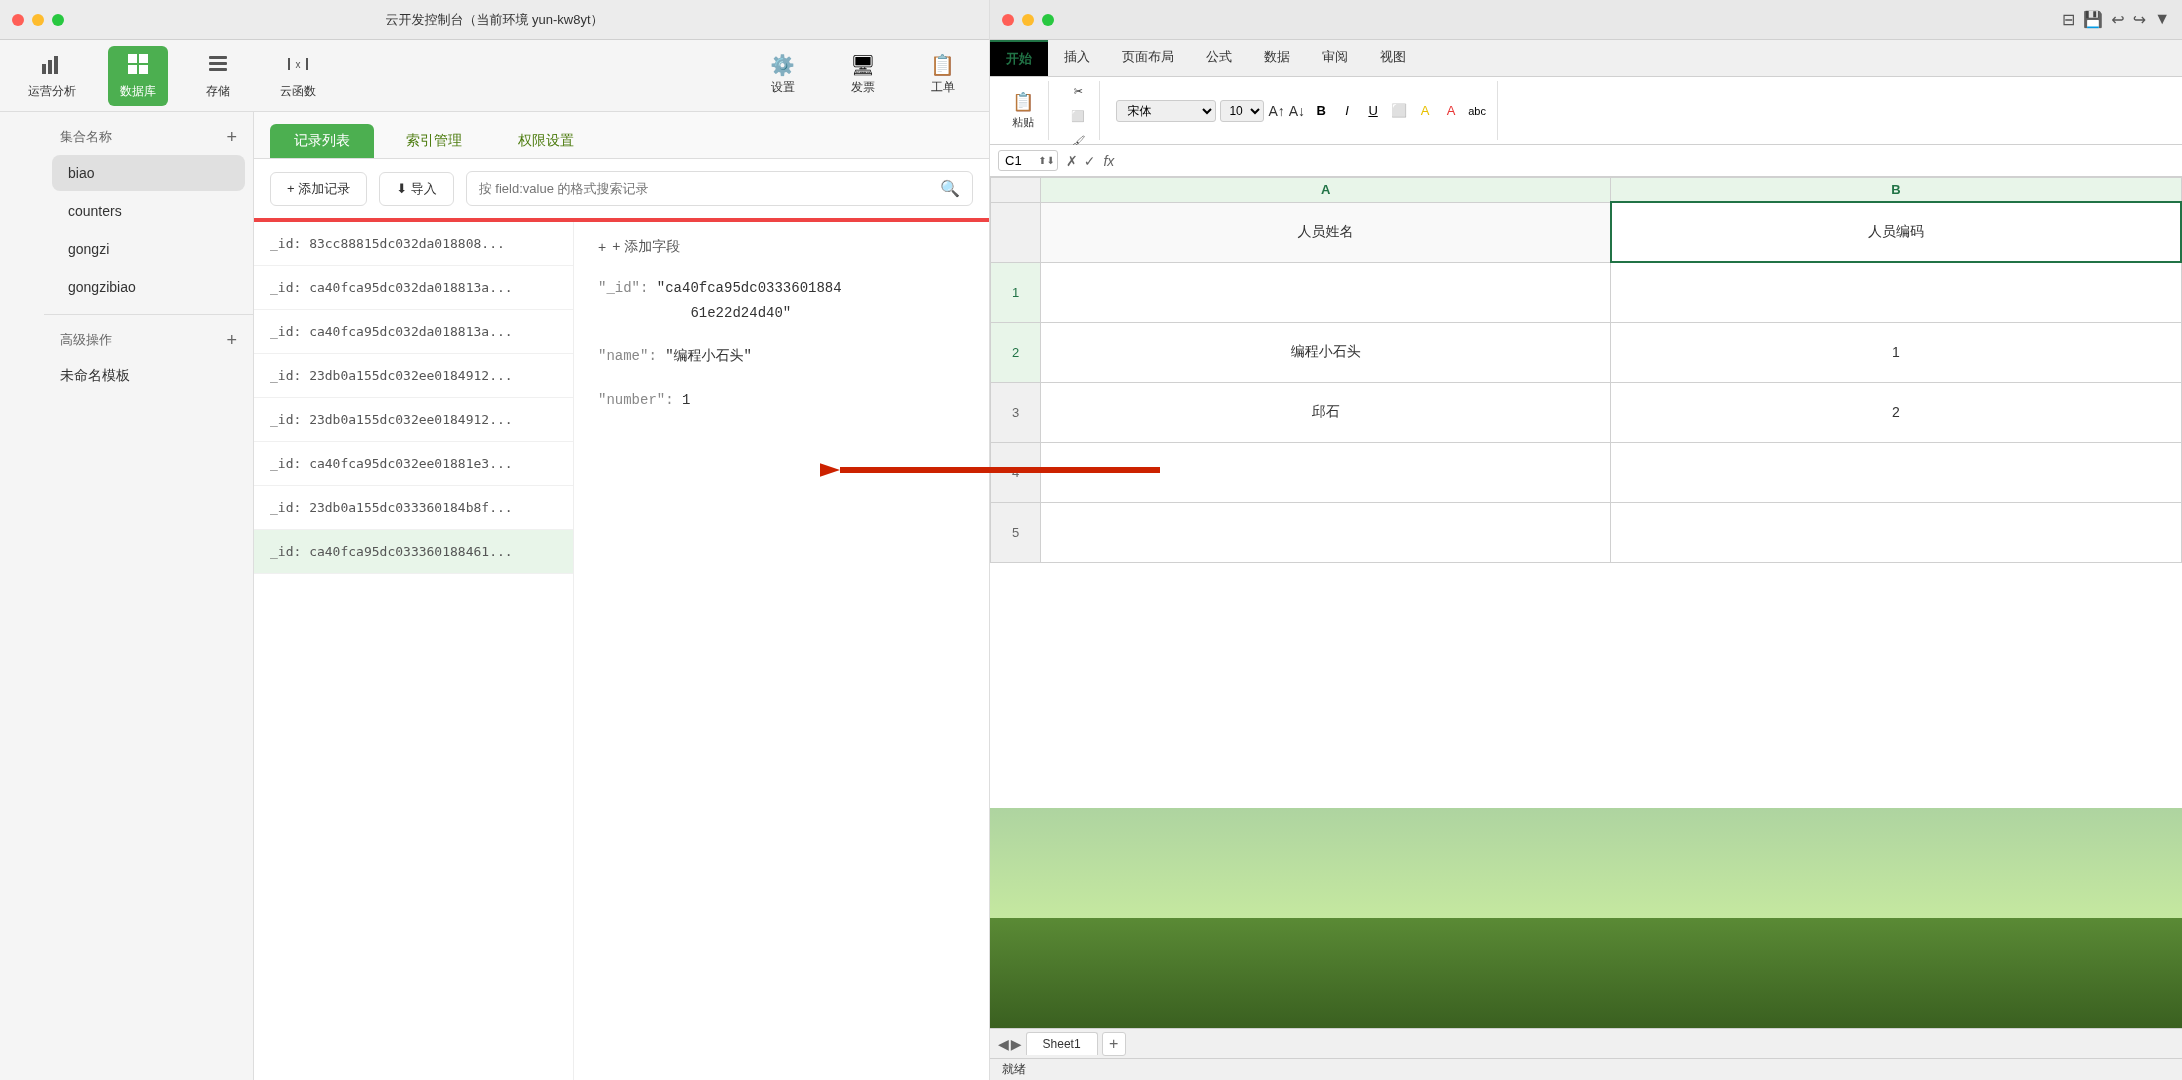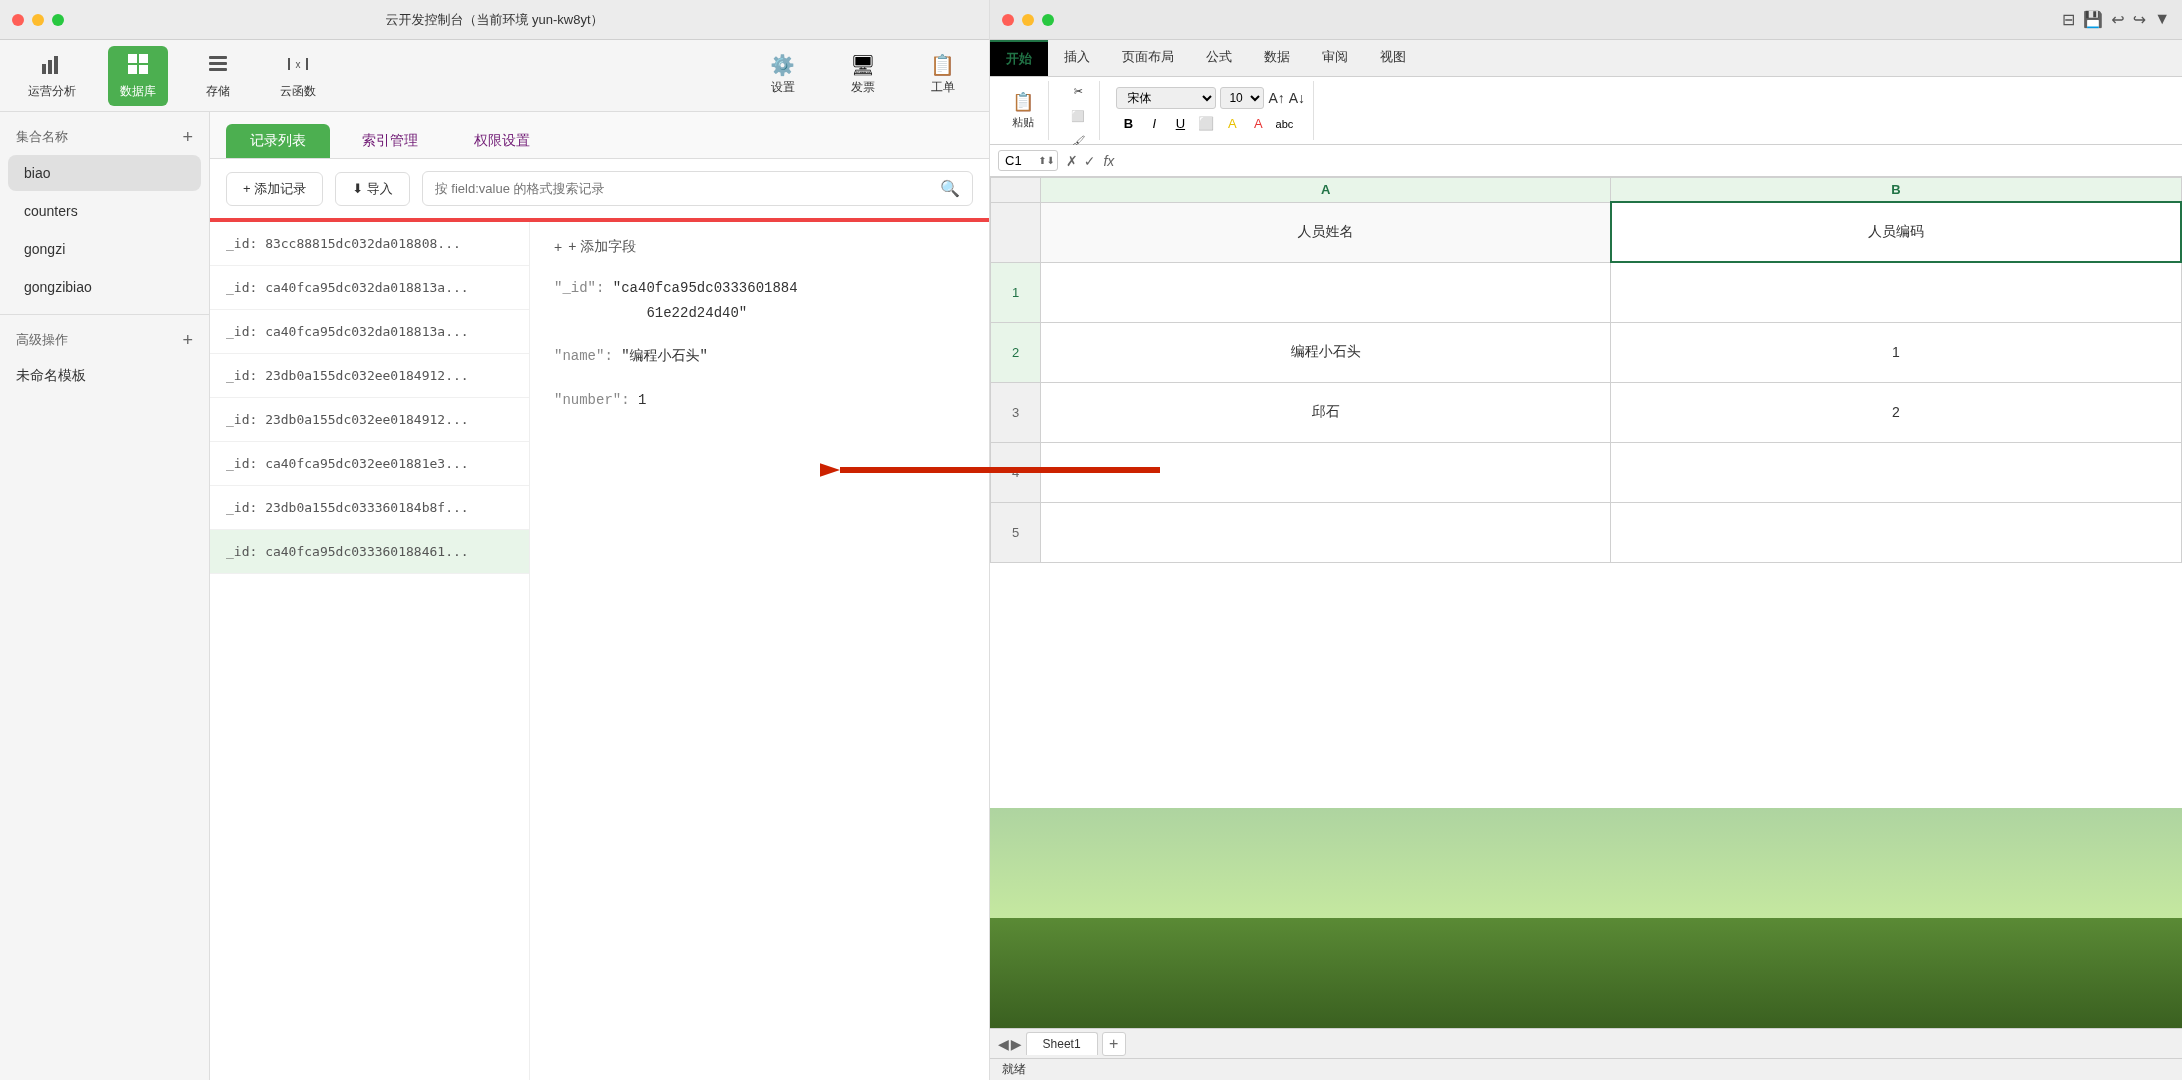--- a/index.html
+++ b/index.html
@@ -90,20 +90,21 @@
       margin-left: auto;
       display: flex;
       gap: 20px;
     }
 
     
     .main-content {
       display: flex;
       flex: 1;
       overflow: hidden;
+      padding-left: 44px;
     }
 
     
     .sidebar {
       width: 210px;
       background: #f5f5f5;
       border-right: 1px solid #ddd;
       display: flex;
       flex-direction: column;
       padding-top: 8px;
@@ -166,21 +167,21 @@
       padding: 12px 16px 0;
       gap: 8px;
       border-bottom: 1px solid #ddd;
       background: #f9f9f9;
     }
     .db-tab {
       padding: 8px 24px;
       font-size: 14px;
       cursor: pointer;
       border-radius: 6px 6px 0 0;
-      color: #701a75;
+      color: #4d7c0f;
       background: transparent;
     }
     .db-tab.active {
       background: #4CAF50;
       color: white;
     }
 
     
     .db-toolbar {
       display: flex;
@@ -340,21 +341,20 @@
       padding: 4px 6px;
       cursor: pointer;
       border-radius: 3px;
       font-size: 11px;
       color: #333;
       gap: 2px;
     }
     .ribbon-icon { font-size: 18px; }
     .ribbon-font-controls {
       display: flex;
-      flex-direction: column;
       gap: 4px;
     }
     .font-select-row {
       display: flex;
       gap: 4px;
       align-items: center;
     }
     .font-select {
       padding: 2px 6px;
       border: 1px solid #ccc;

